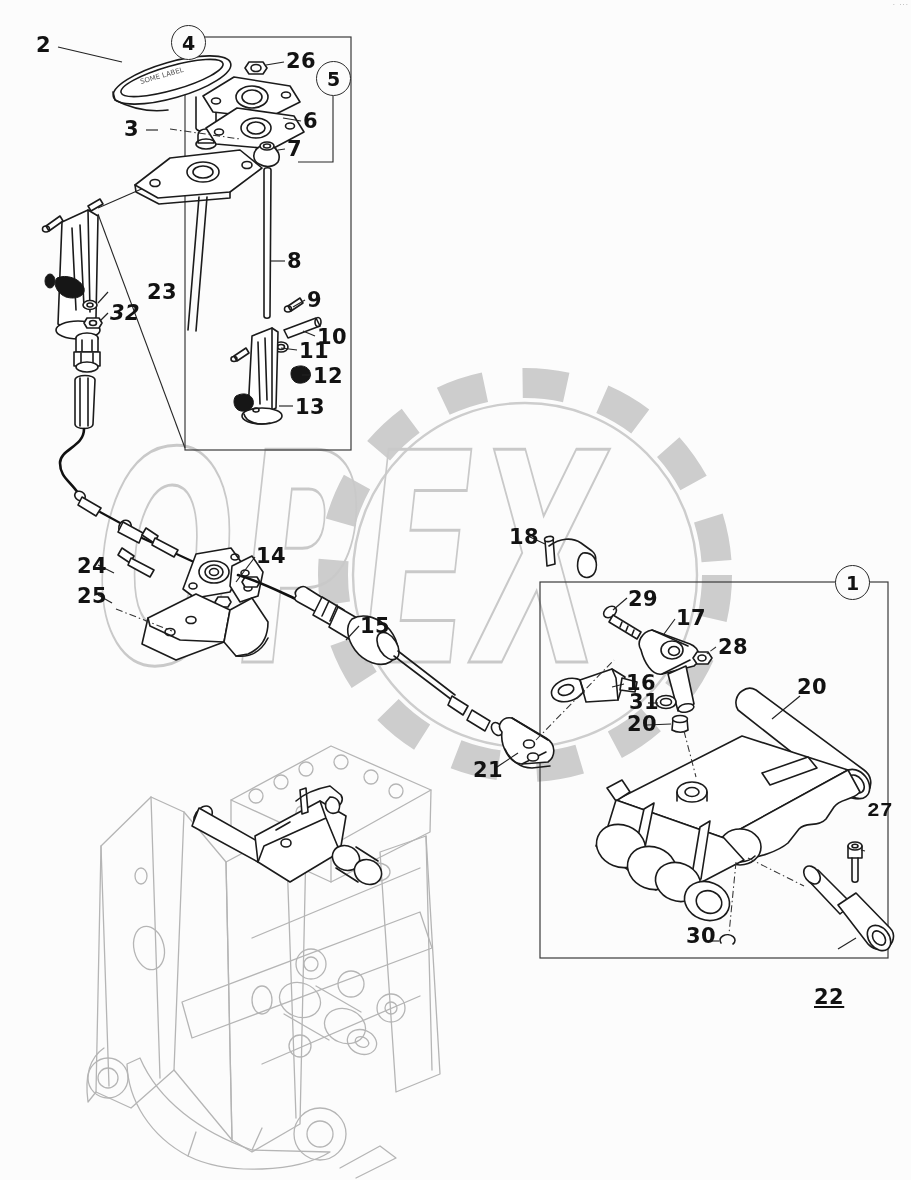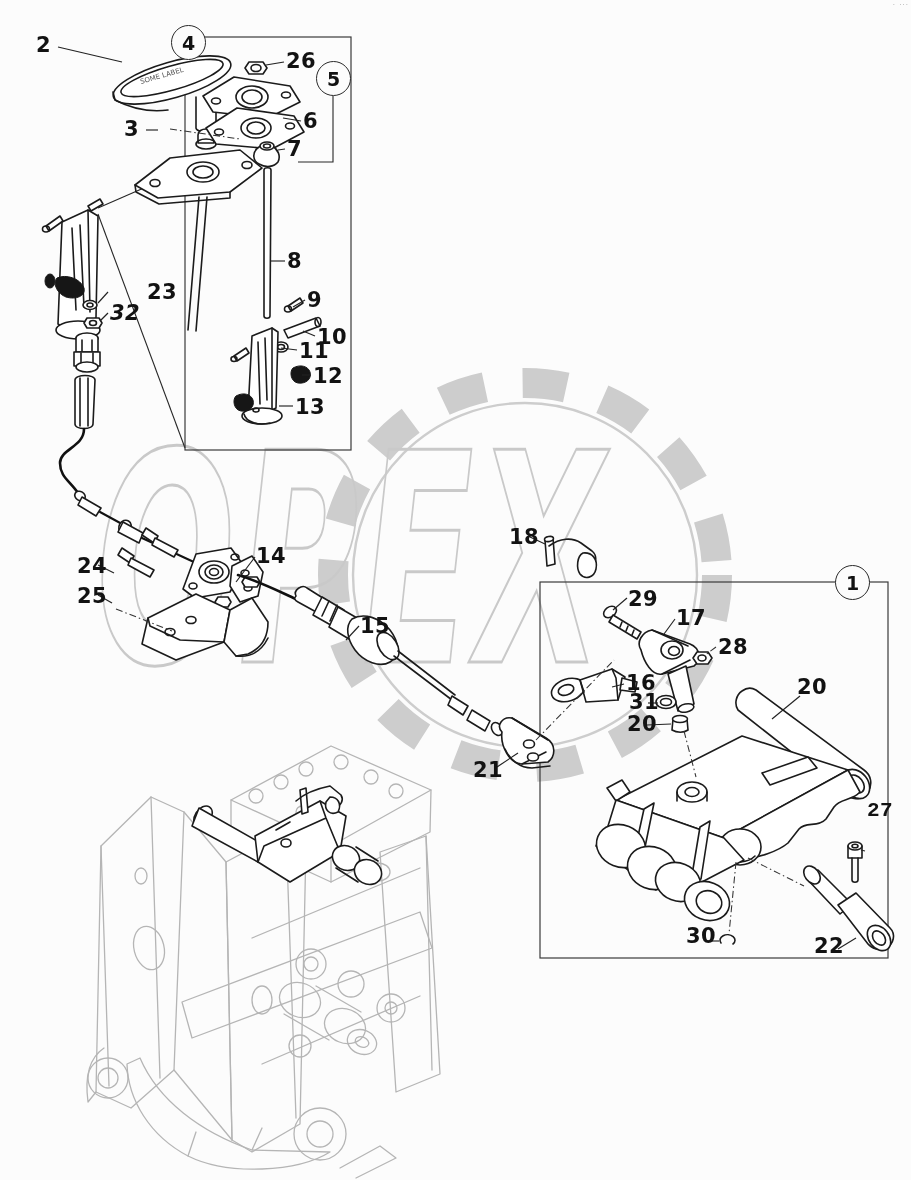--- a/index.html
+++ b/index.html
@@ -419,17 +419,17 @@
 <div class="plabel" style="left:473px;top:760px;">21</div>
 <div class="plabel" style="left:628px;top:589px;text-align:right;">29</div>
 <div class="plabel" style="left:676px;top:608px;text-align:right;">17</div>
 <div class="plabel" style="left:718px;top:637px;">28</div>
 <div class="plabel" style="left:626px;top:673px;">16</div>
 <div class="plabel" style="left:617px;top:692px;margin-left:12px;">31</div>
 <div class="plabel" style="left:627px;top:714px;">20</div>
 <div class="plabel" style="left:797px;top:677px;">20</div>
 <div class="plabel" style="left:867px;top:800px;font-family:Liberation Mono, monospace;">27</div>
 <div class="plabel" style="left:686px;top:926px;">30</div>
-<div class="plabel" style="left:814px;top:936px;">22</div>
+<div class="plabel" style="left:814px;top:987px;text-decoration:underline;">22</div>
 
 <div class="cornermark">·&nbsp;···</div>
 
 </div>
 
 </body></html>

